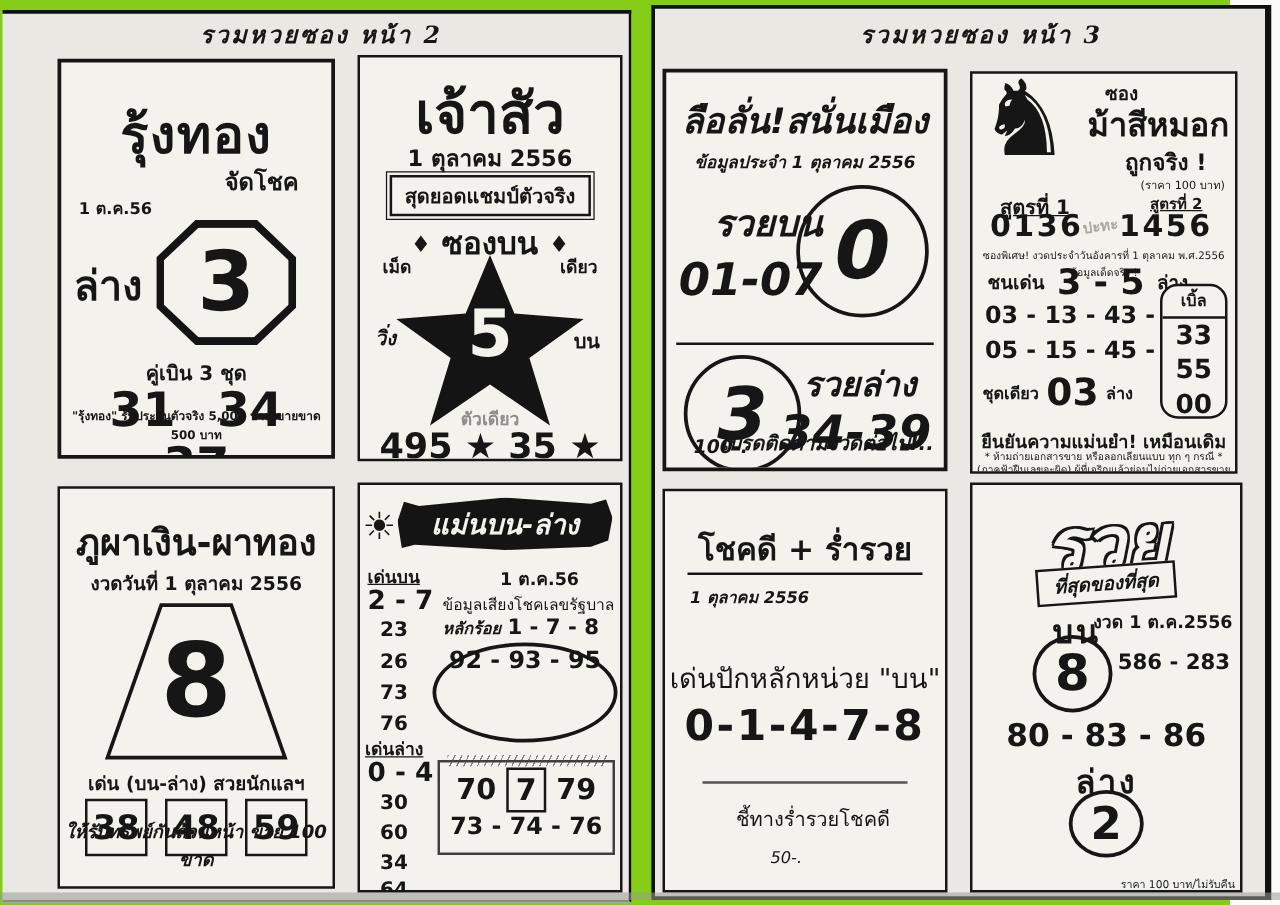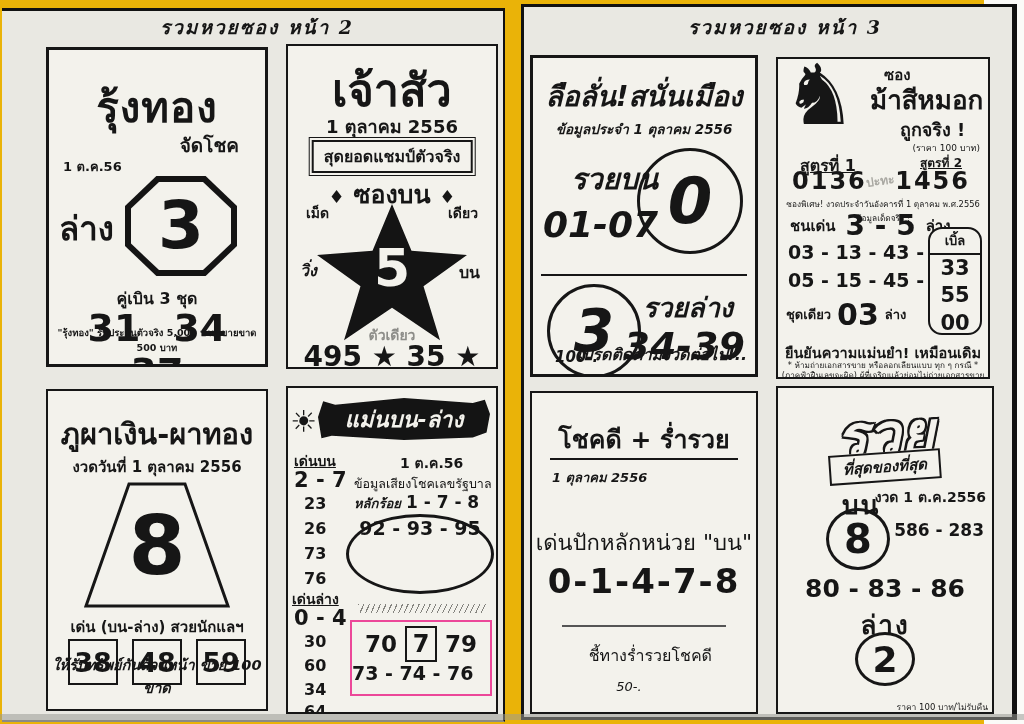--- a/index.html
+++ b/index.html
@@ -1,18 +1,18 @@
 <!DOCTYPE html>
 <html><head>
 <meta charset="utf-8">
 <style>
   * { margin:0; padding:0; box-sizing:border-box; }
   html,body { width:1024px; height:724px; background:#fbfbf8; overflow:hidden;
               font-family:"DejaVu Sans", sans-serif; color:#161616; }
-  .scan { position:relative; width:984px; height:724px; background:#eab308; }
+  .scan { position:relative; width:984px; height:724px; background:#84cc16; }
 
   .page { position:absolute; background:#e9e8e2; }
   .page-left  { left:2px;  top:8px; width:503px; height:714px;
                 border-top:3px solid #111; border-right:2px solid #111; border-bottom:2px solid #8a8a86; }
   .page-right { left:521px; top:4px; width:496px; height:716px;
                 border-top:3px solid #111; border-left:3px solid #111;
                 border-right:5px solid #111; border-bottom:3px solid #111; }
   .bottom-shadow { position:absolute; left:0; top:714px; width:1024px; height:6px;
                    background:#9a9a95; opacity:.55; }
 
@@ -149,21 +149,21 @@
   .p6-hline .val { font-size:17px; font-weight:bold; }
   .p6-oval { top:126px; left:58px; width:148px; height:80px; border:3px solid #161616;
              border-radius:50%; text-align:center; }
   .p6-oval .r1 { margin-top:6px; font-size:22px; font-weight:bold; display:flex;
                  align-items:center; justify-content:center; gap:5px; }
   .p6-oval .c9 { width:34px; height:34px; border:3px solid #161616; border-radius:50%;
                  display:inline-flex; align-items:center; justify-content:center; font-size:22px; }
   .p6-oval .r2 { font-size:19px; font-weight:bold; }
   .p6-hatch { top:216px; left:70px; right:10px; height:9px;
               background:repeating-linear-gradient(115deg,#85847f 0 1px,transparent 1px 5px); }
-  .p6-box { top:232px; left:62px; width:142px; height:76px; border:2px solid #ec4899; }
+  .p6-box { top:220px; left:62px; width:142px; height:76px; border:2px solid #404040; text-align:center; }
   .p6-box .r1 { margin-top:4px; font-size:23px; font-weight:bold; display:flex;
                 align-items:center; justify-content:center; gap:8px; }
   .p6-box .c7 { width:32px; height:36px; border:2px solid #161616; display:inline-flex;
                 align-items:center; justify-content:center; font-size:24px; }
   .p6-box .r2 { font-size:19px; font-weight:bold; }
 
   
   .p7-title { top:26px; font-size:25px; font-weight:bold; }
   .p7-title span { border-bottom:2px solid #161616; padding:0 8px 4px; }
   .p7-date  { top:74px; left:20px; font-size:13px; font-weight:bold; font-style:italic; }

